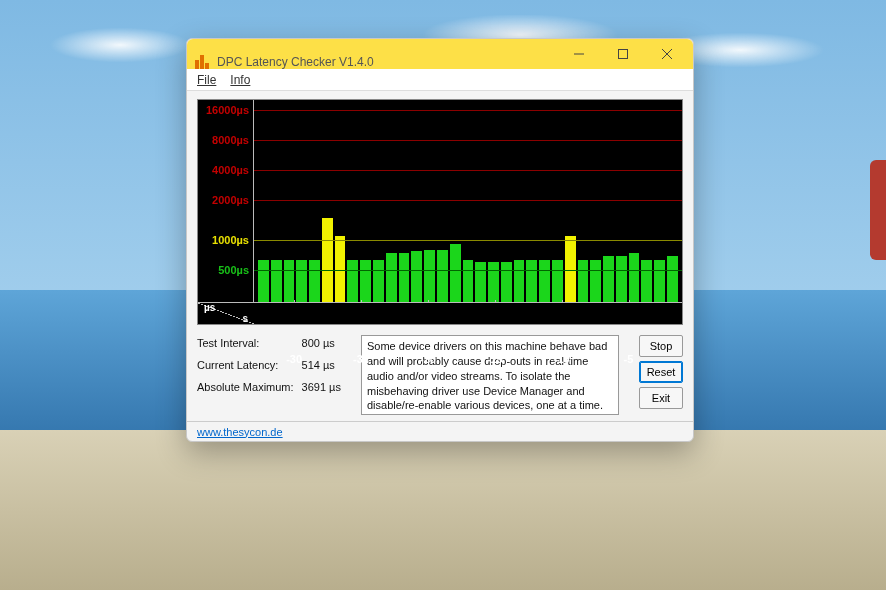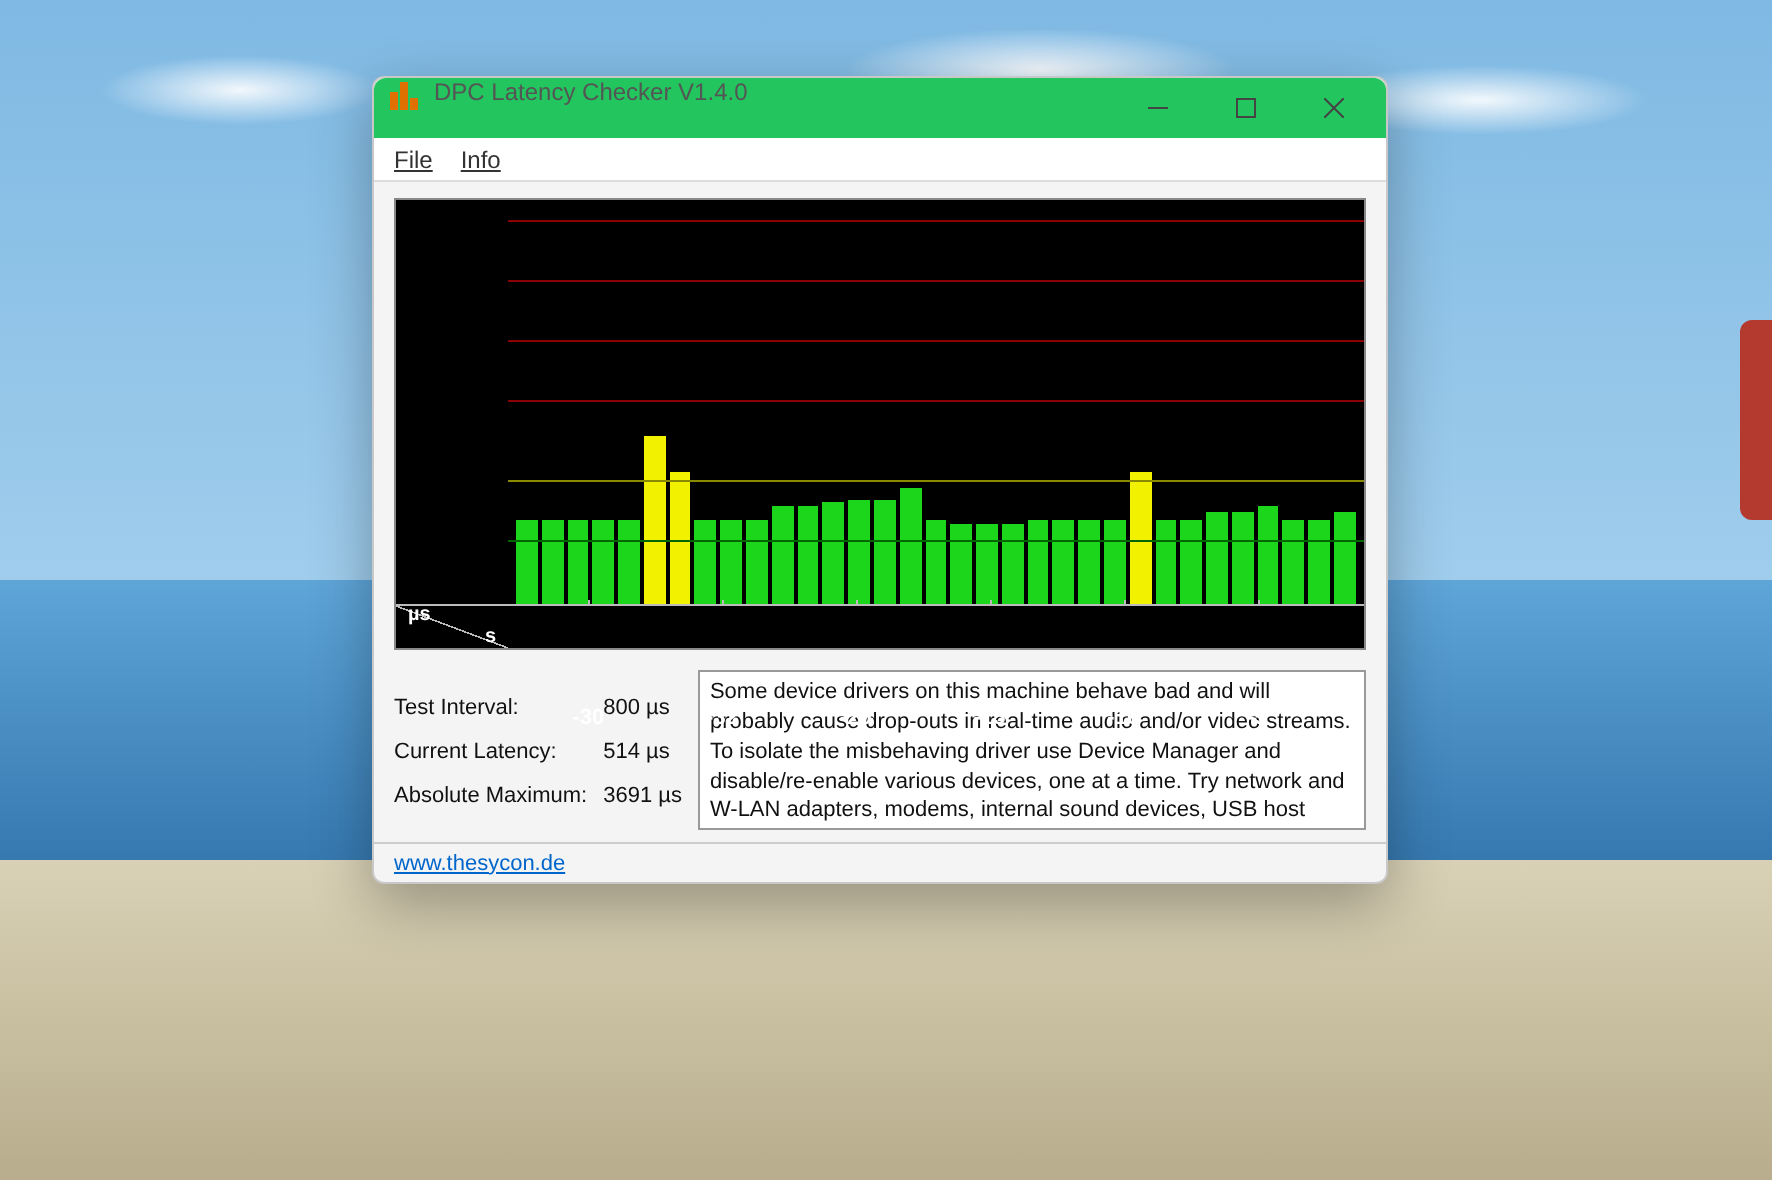--- a/index.html
+++ b/index.html
@@ -23,22 +23,22 @@
     opacity:.9; }
 
   .window {
     position:absolute; left:186px; top:38px; width:508px;
     background:#f4f4f4;
     border:1px solid #c8c8c8; border-radius:6px;
     box-shadow:0 10px 30px rgba(0,0,0,.3);
     display:flex; flex-direction:column;
   }
   .titlebar {
-    height:30px; display:flex; align-items:flex-start;
-    padding:0 4px 0 8px; background:#22c55e;
+    height:30px; display:flex; align-items:flex-end;
+    padding:0 4px 0 8px; background:#fde047;
     border-radius:6px 6px 0 0;
   }
   .app-icon { width:16px; height:16px; margin-right:6px;
     display:flex; align-items:flex-end; gap:1px; }
   .app-icon span { display:block; width:4px; background:#e07000; }
   .app-icon span:nth-child(1){height:9px;}
   .app-icon span:nth-child(2){height:14px;}
   .app-icon span:nth-child(3){height:6px;}
   .title-text { color:#555; font-size:12px; flex:1; }
   .win-controls { display:flex; }
@@ -75,21 +75,21 @@
   .axis-unit { width:56px; position:relative; border-top:1px solid #bbb; }
   .axis-unit::before { content:""; position:absolute; left:0; top:0; right:0; bottom:0;
     background:linear-gradient(to top right,transparent 49%,#bbb 49%,#bbb 51%,transparent 51%); }
   .unit-y { position:absolute; left:6px; top:-1px; color:#fff; font:bold 10px sans-serif; }
   .unit-x { position:absolute; right:6px; bottom:0; color:#fff; font:bold 10px sans-serif; }
   .xticks { flex:1; position:relative; border-top:1px solid #bbb; }
   .xticks span { position:absolute; top:2px; color:#fff; font:bold 11px sans-serif;
     transform:translateX(-50%);margin-top:48px; }
   .xticks i { position:absolute; top:-3px; width:1px; height:3px; background:#bbb; }
 
-  .lower { display:flex; gap:8px; padding:4px 10px 6px;align-items:center; }
+  .lower { display:flex; gap:20px; padding:4px 10px 6px; }
   .stats { display:grid; grid-template-columns:auto auto; column-gap:8px; row-gap:10px;
     align-content:start; font-size:11px; color:#111; padding-top:2px; }
   .infobox { flex:1; background:#fff; border:1px solid #999;
     font-size:11px; line-height:1.35; padding:3px 5px; color:#111; height:80px;
     overflow:hidden; }
   .btncol { display:flex; flex-direction:column; gap:4px; }
   .btncol button { width:44px; height:22px; font-size:11px;
     background:#f7f7f7; border:1px solid #999; border-radius:2px; cursor:pointer; }
   .btncol button.active { border:1px solid #0078d4; box-shadow:0 0 0 1px #0078d4 inset; }
 
@@ -139,20 +139,28 @@
       </div>
     </div>
   </div>
 
   <div class="menubar">
     <span>File</span>
     <span>Info</span>
   </div>
 
   <div class="chart-wrap">
+    <div class="ylab">
+        <div class="red" style="top: 10px;">16000µs</div>
+        <div class="red" style="top: 40px;">8000µs</div>
+        <div class="red" style="top: 70px;">4000µs</div>
+        <div class="red" style="top: 100px;">2000µs</div>
+        <div class="ylw" style="top: 140px;">1000µs</div>
+        <div class="grn" style="top: 170px;">500µs</div>
+      </div>
     <div class="plot">
       <div class="bars">
           <div class="g" style="height: 42.4px;"></div>
           <div class="g" style="height: 42.4px;"></div>
           <div class="g" style="height: 42.4px;"></div>
           <div class="g" style="height: 42.4px;"></div>
           <div class="g" style="height: 42.4px;"></div>
           <div class="y" style="height: 84px;"></div>
           <div class="y" style="height: 66px;"></div>
           <div class="g" style="height: 42.4px;"></div>
@@ -214,19 +222,24 @@
   <div class="lower">
     <div class="stats">
       <span>Test Interval:</span>
       <span>800 µs</span>
       <span>Current Latency:</span>
       <span>514 µs</span>
       <span>Absolute Maximum:</span>
       <span>3691 µs</span>
     </div>
     <div class="infobox">Some device drivers on this machine behave bad and will probably cause drop-outs in real-time audio and/or video streams. To isolate the misbehaving driver use Device Manager and disable/re-enable various devices, one at a time. Try network and W-LAN adapters, modems, internal sound devices, USB host controllers, etc.</div>
+    <div class="btncol">
+      <button>Stop</button>
+      <button class="active">Reset</button>
+      <button>Exit</button>
+    </div>
   </div>
 
   <div class="statusbar">
     <a href="#">www.thesycon.de</a>
   </div>
 
 </div>
 
 </body></html>

